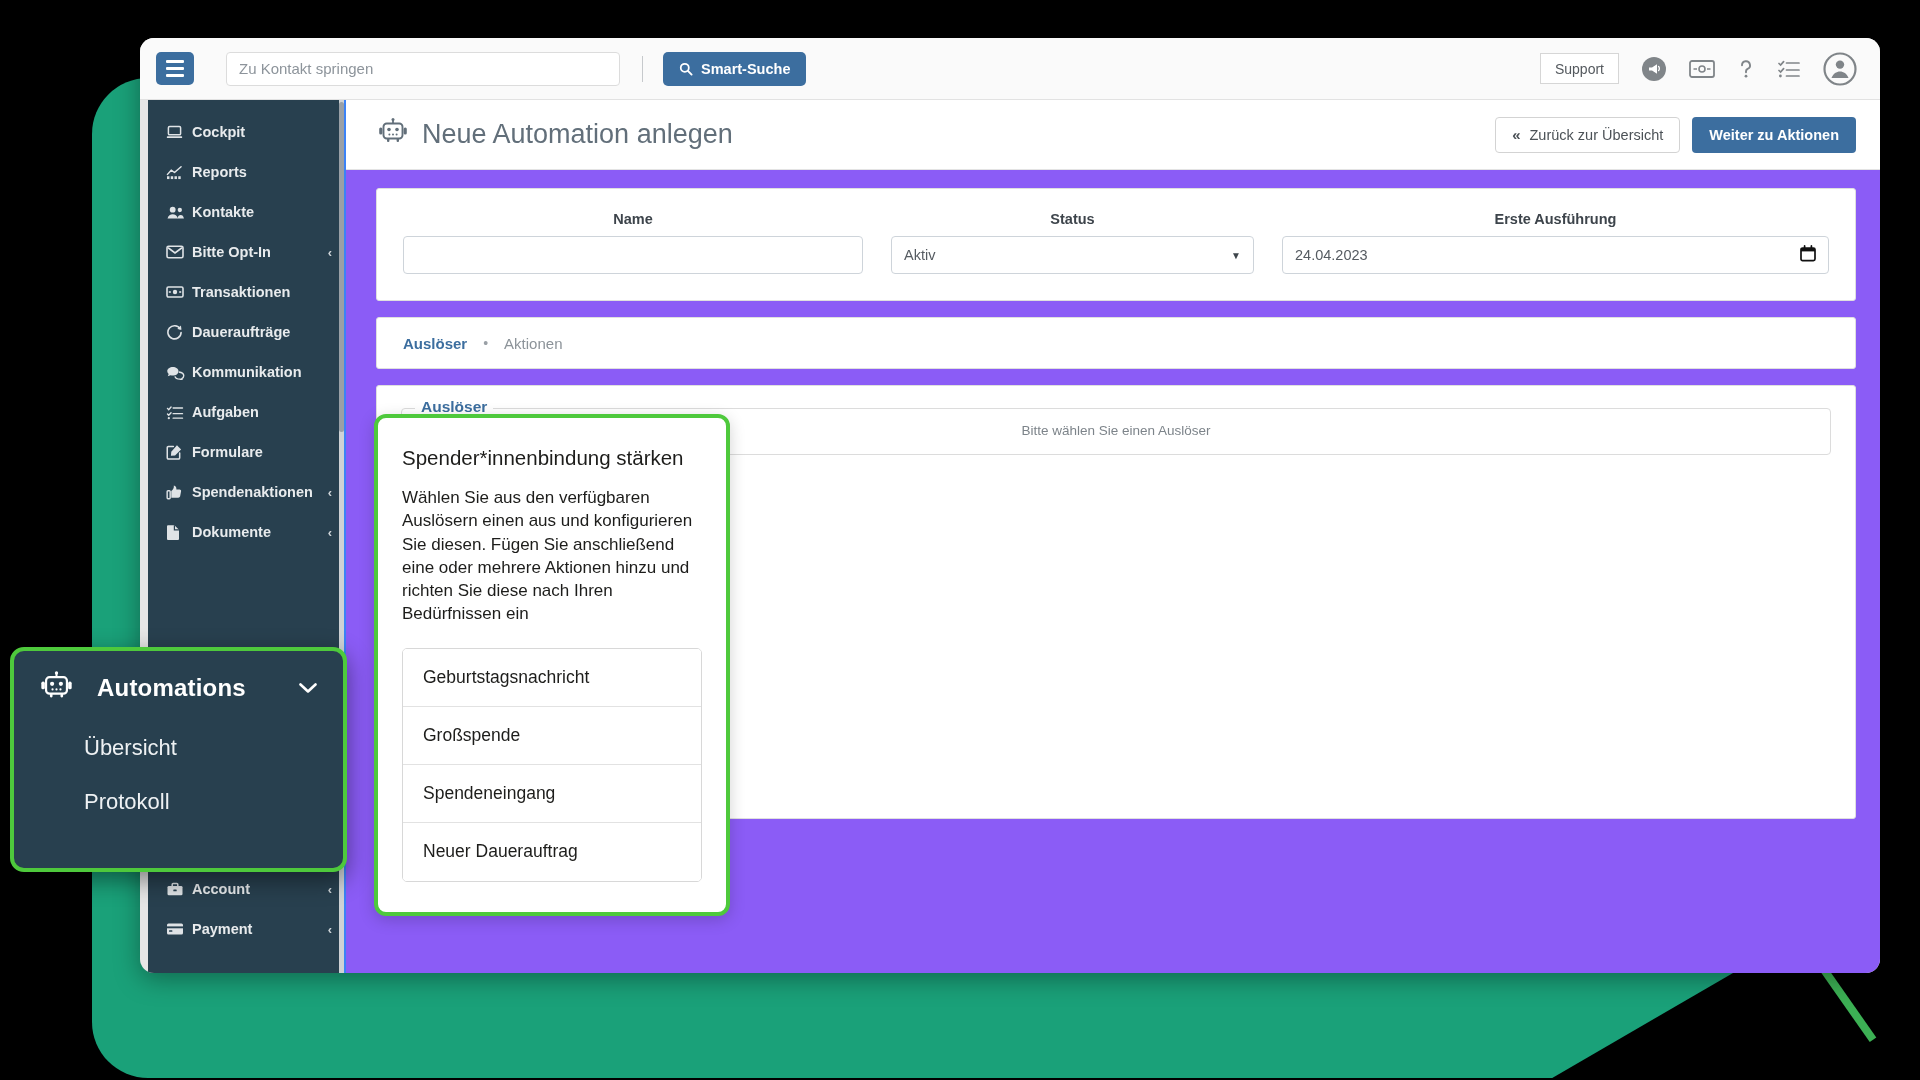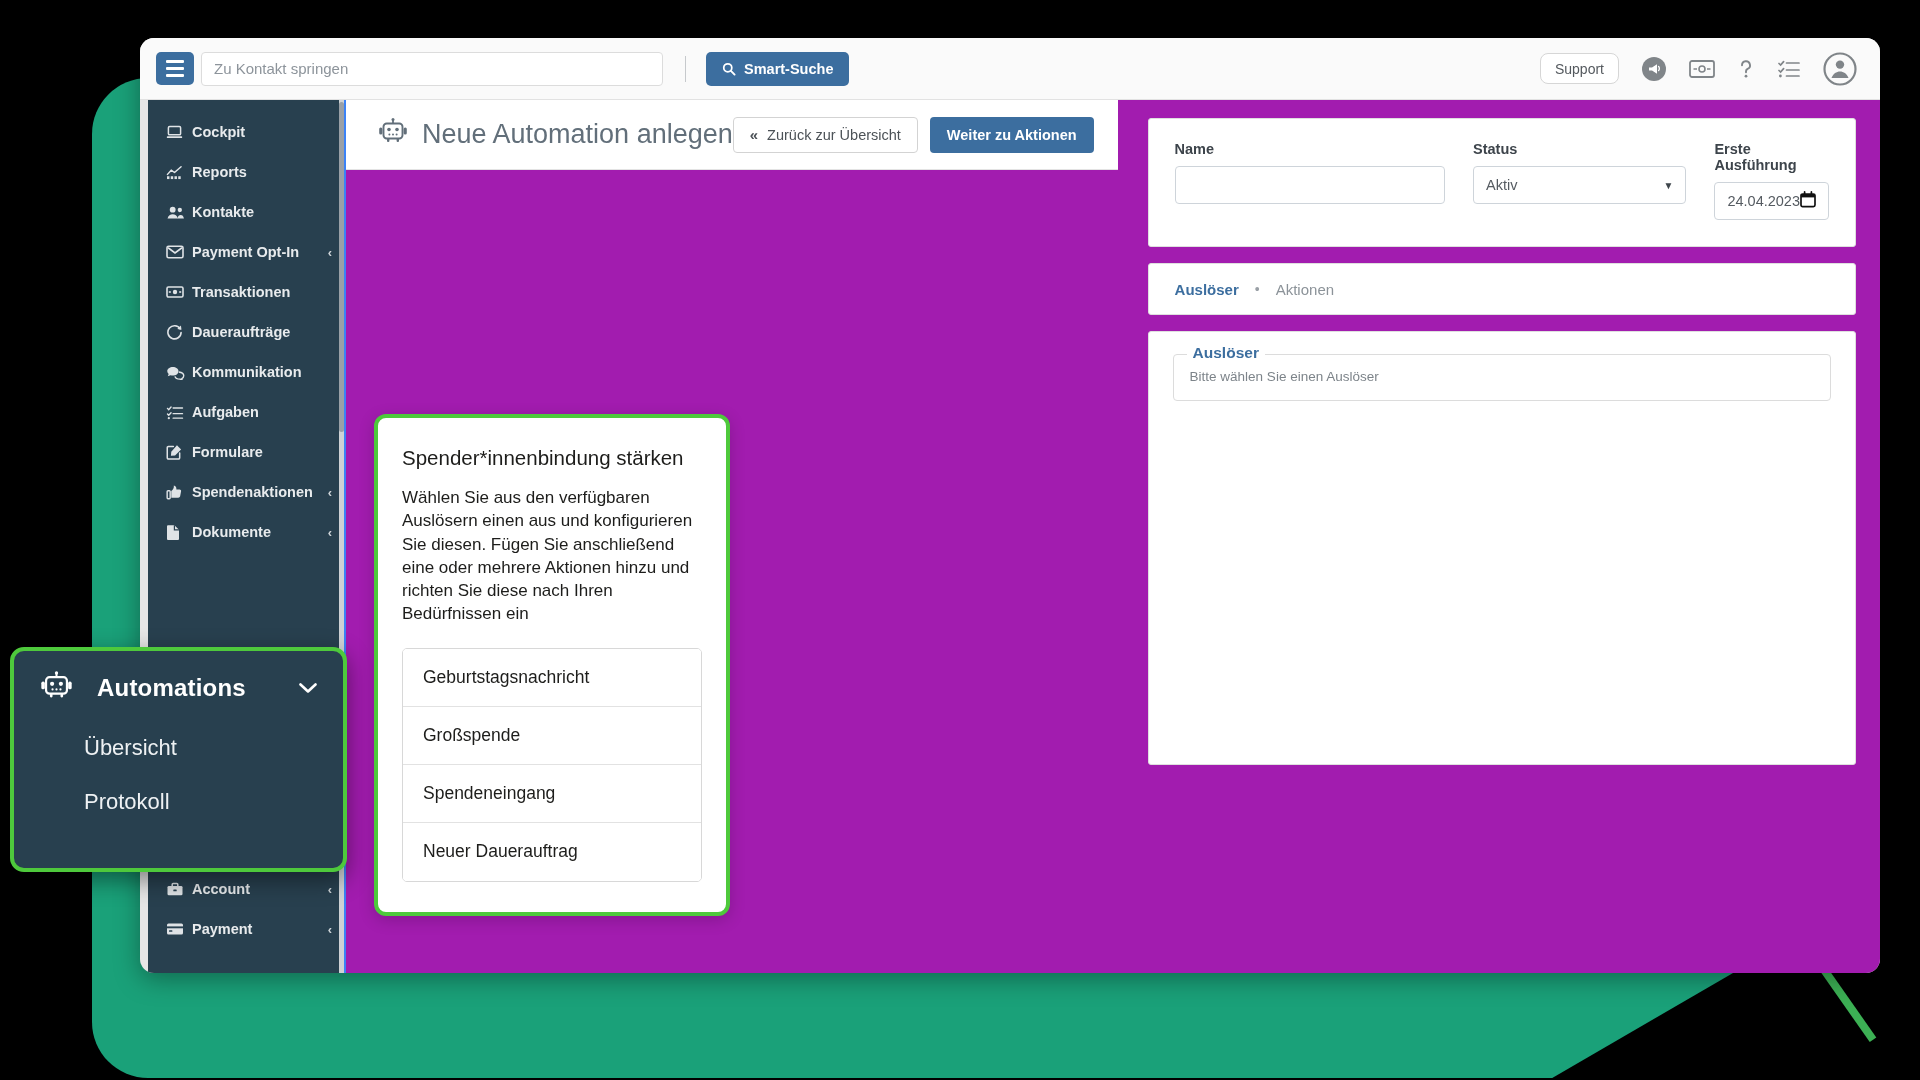--- a/index.html
+++ b/index.html
@@ -69,22 +69,22 @@
     background: #3c6e9f;
     border-radius: 5px;
     display: flex; flex-direction: column;
     align-items: center; justify-content: center;
     gap: 4px;
     cursor: pointer;
     flex: 0 0 auto;
   }
   .hamburger span { display:block; width: 18px; height: 3px; background: #fff; border-radius: 1px;}
   .jumpbox {
-    margin-left: 7px;
-    width: 462px; height: 34px;
+    margin-left: 32px;
+    width: 394px; height: 34px;
     background: #fff;
     border: 1px solid #dcdcdc;
     border-radius: 4px;
     display: flex; align-items: center;
     padding: 0 12px;
     font-size: 15px; color: #8d949b;
   }
   .vdiv { width:1px; height:26px; background:#c6c9cc; margin-left:22px; }
   .smart-btn {
     margin-left: 20px;
@@ -93,21 +93,21 @@
     color: #fff;
     border-radius: 5px;
     display: flex; align-items: center; gap: 8px;
     padding: 0 16px;
     font-size: 14.5px; font-weight: 600;
     cursor: pointer;
   }
   .topbar-right { margin-left:auto; display:flex; align-items:center; gap: 21px; }
   .support-btn {
     height: 31px; padding: 0 14px;
-    border: 1px solid #d6d6d6; border-radius: 8px;
+    border: 1px solid #d6d6d6; border-radius: 0;
     background:#fff; color:#54595e;
     display:flex; align-items:center;
     font-size: 14px;
     cursor:pointer;
   }
   .ic { color:#7d8287; display:flex; align-items:center; justify-content:center; cursor:pointer;}
 
   
   .appbody { display:flex; height: calc(100% - 62px); }
 
@@ -126,21 +126,21 @@
     color:#e8ebed;
     font-size: 14.5px; font-weight: 600;
     cursor:pointer;
     white-space: nowrap;
   }
   .nav-item .nic { width: 26px; flex:0 0 26px; display:flex; align-items:center; color:#dfe3e6; }
   .nav-item .chev { margin-left:auto; font-size: 13px; color:#cfd4d8; }
   .sidebar-scroll { position:absolute; right:0; top:0; width:5px; height:100%; background:#cfd2d5;}
   .sidebar-scroll i { position:absolute; left:0; top:2px; width:5px; height:330px; background:#9aa0a6; border-radius:3px; display:block;}
 
-  .content { flex:1; background:#a21caf; display:flex; flex-direction:row; min-width:0; }
+  .content { flex:1; background:#8b5cf6; display:flex; flex-direction:column; min-width:0;text-align:center; }
 
   .page-head {
     height: 70px; background:#fff;
     display:flex; align-items:center;
     padding: 0 24px 0 32px;
     border-bottom:1px solid #e3e3e3;
   }
   .page-title { display:flex; align-items:center; gap:14px; font-size: 27px; color:#626f7a; font-weight: 400;}
   .head-actions { margin-left:auto; display:flex; gap:12px; align-items:center;}
   .btn-ghost {
@@ -349,21 +349,21 @@
           <span class="chev"></span>
         </div>
 
         <div class="nav-item">
           <span class="nic">
             <svg width="18" height="14" viewBox="0 0 18 14">
                 <rect x="1" y="1.2" width="16" height="11.6" rx="1.6" fill="none" stroke="#dfe3e6" stroke-width="1.6"></rect>
                 <polyline points="2.4,3 9,8 15.6,3" fill="none" stroke="#dfe3e6" stroke-width="1.6" stroke-linecap="round"></polyline>
               </svg>
           </span>
-          <span>Payment Opt-In</span>
+          <span>Bitte Opt-In</span>
           <span class="chev">‹</span>
         </div>
 
         <div class="nav-item">
           <span class="nic">
             <svg width="18" height="14" viewBox="0 0 18 14">
                 <rect x="1" y="2" width="16" height="10" rx="1.4" fill="none" stroke="#dfe3e6" stroke-width="1.6"></rect>
                 <circle cx="9" cy="7" r="2.2" fill="#dfe3e6"></circle>
                 <rect x="2.8" y="6.2" width="2" height="1.6" fill="#dfe3e6"></rect>
                 <rect x="13.2" y="6.2" width="2" height="1.6" fill="#dfe3e6"></rect>

